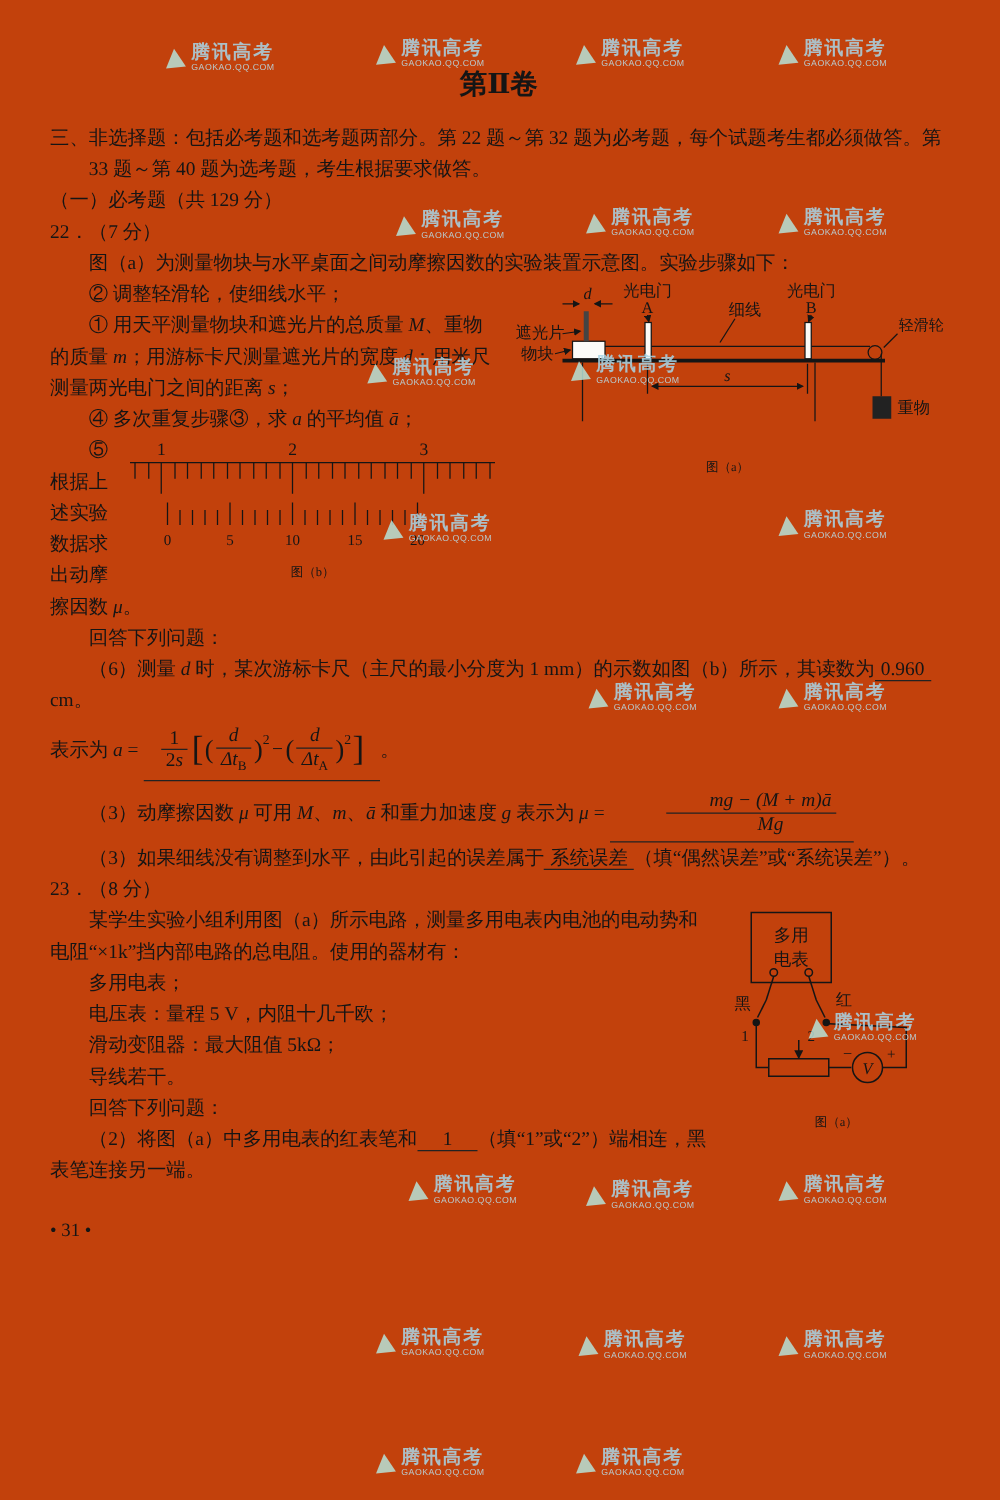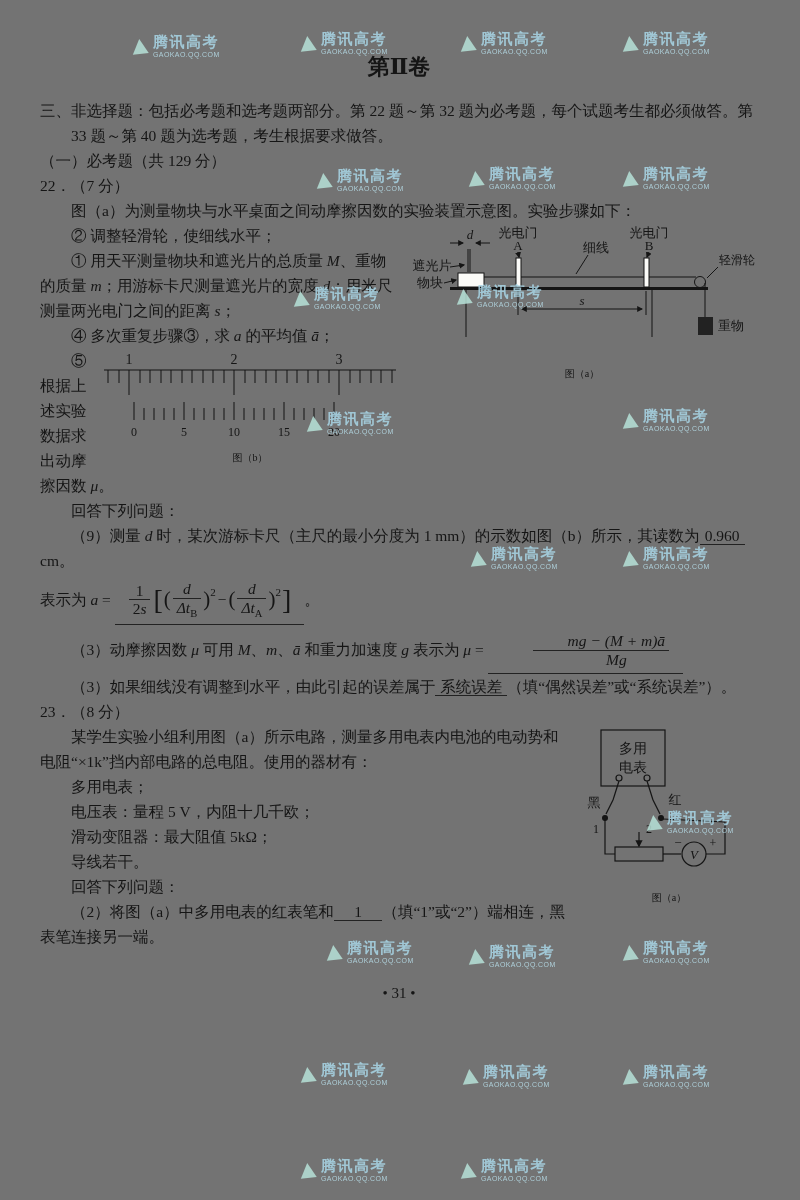--- a/index.html
+++ b/index.html
@@ -1,19 +1,19 @@
 <!DOCTYPE html>
 <html><head>
 <meta charset="utf-8">
 <style>
   * { box-sizing: border-box; }
   body { margin: 0; background: #fbfbf8; }
   .page {
     position: relative; width: 800px; height: 1200px; overflow: hidden;
-    background: #737373; color: #151515;
+    background: #c2410c; color: #151515;
     font-family: "Liberation Serif", "DejaVu Serif", serif;
   }
   
   .wm-layer { position: absolute; inset: 0; z-index: 3; pointer-events: none; }
   .wm { position: absolute; display: flex; align-items: center; gap: 5px; opacity: .85; }
   .wm-tri { width: 0; height: 0; border-left: 8px solid transparent; border-right: 8px solid transparent;
             border-bottom: 15px solid #b7e2d8; transform: rotate(-6deg); }
   .wm-col { display: flex; flex-direction: column; line-height: 1; }
   .wm-name { font-family: "Liberation Sans", "DejaVu Sans", sans-serif; font-size: 15px; font-weight: bold;
              color: #a9d6e7; letter-spacing: 1.5px; }
@@ -37,21 +37,21 @@
   svg text { font-family: inherit; }
   .formula-line { margin-top: 4px; }
   .fblank { display: inline-block; border-bottom: 1px solid #222; padding: 3px 12px 4px; vertical-align: middle; }
   .frac { display: inline-block; vertical-align: middle; text-align: center; line-height: 1.15; margin: 0 2px; }
   .frac .num { display: block; border-bottom: 1px solid #222; padding: 0 4px; }
   .frac .den { display: block; padding: 0 4px; }
   .bigbr { font-size: 28px; vertical-align: middle; line-height: 1; margin: 0 1px; }
   .op { vertical-align: middle; margin: 0 2px; }
   .paren { font-size: 21px; vertical-align: middle; }
   sup.sq { vertical-align: top; font-size: 11px; }
-  .pagenum { clear: both; text-align: center; margin-top: 32px; font-size: 15px; }
+  .pagenum { clear: both; margin-top: 24px; font-size: 15px; }
 </style>
 </head>
 <body>
 
 <div class="page">
   <div class="wm-layer">
       <div class="wm" style="left: 132px; top: 34px;">
         <span class="wm-tri"></span>
         <span class="wm-col">
           <span class="wm-name">腾讯高考</span>
@@ -289,21 +289,21 @@
             <text x="130" y="84" text-anchor="middle">10</text>
             <text x="180" y="84" text-anchor="middle">15</text>
             <text x="230" y="84" text-anchor="middle">20</text>
           </g>
         </svg>
         <figcaption>图（b）</figcaption>
       </figure>
 
       <p class="indent"><span>⑤ 根据上述实验数据求出动摩擦因数 </span><i>μ</i><span>。</span></p>
       <p class="indent">回答下列问题：</p>
-      <p class="indent"><span>（9）测量 </span><i>d</i><span> 时，某次游标卡尺（主尺的最小分度为 1 mm）的示数如图（b）所示，其读数为</span><span class="u">0.960</span><span> cm。</span></p>
+      <p class="indent"><span>（6）测量 </span><i>d</i><span> 时，某次游标卡尺（主尺的最小分度为 1 mm）的示数如图（b）所示，其读数为</span><span class="u">0.960</span><span> cm。</span></p>
 
       <p class="formula-line"><span>表示为 </span><i>a</i><span> = </span><span class="fblank"><span class="frac"><span class="num">1</span><span class="den"><span>2</span><i>s</i></span></span><span class="bigbr">[</span><span class="paren">(</span><span class="frac"><span class="num"><i>d</i></span><span class="den"><i>Δt</i><sub>B</sub></span></span><span class="paren">)</span><sup class="sq">2</sup><span class="op">−</span><span class="paren">(</span><span class="frac"><span class="num"><i>d</i></span><span class="den"><i>Δt</i><sub>A</sub></span></span><span class="paren">)</span><sup class="sq">2</sup><span class="bigbr">]</span></span><span>。</span></p>
 
       <p class="indent formula-line"><span><span>（3）动摩擦因数 </span><i>μ</i><span> 可用 </span><i>M</i><span>、</span><i>m</i><span>、</span><i>ā</i><span> 和重力加速度 </span><i>g</i><span> 表示为 </span><i>μ</i><span> = </span></span><span class="fblank"><span class="frac"><span class="num"><i>mg − (M + m)ā</i></span><span class="den"><i>Mg</i></span></span></span></p>
 
       <p class="indent"><span>（3）如果细线没有调整到水平，由此引起的误差属于</span><span class="u">系统误差</span><span>（填“偶然误差”或“系统误差”）。</span></p>
     </section>
 
     <section>
       <p>23．（8 分）</p>

